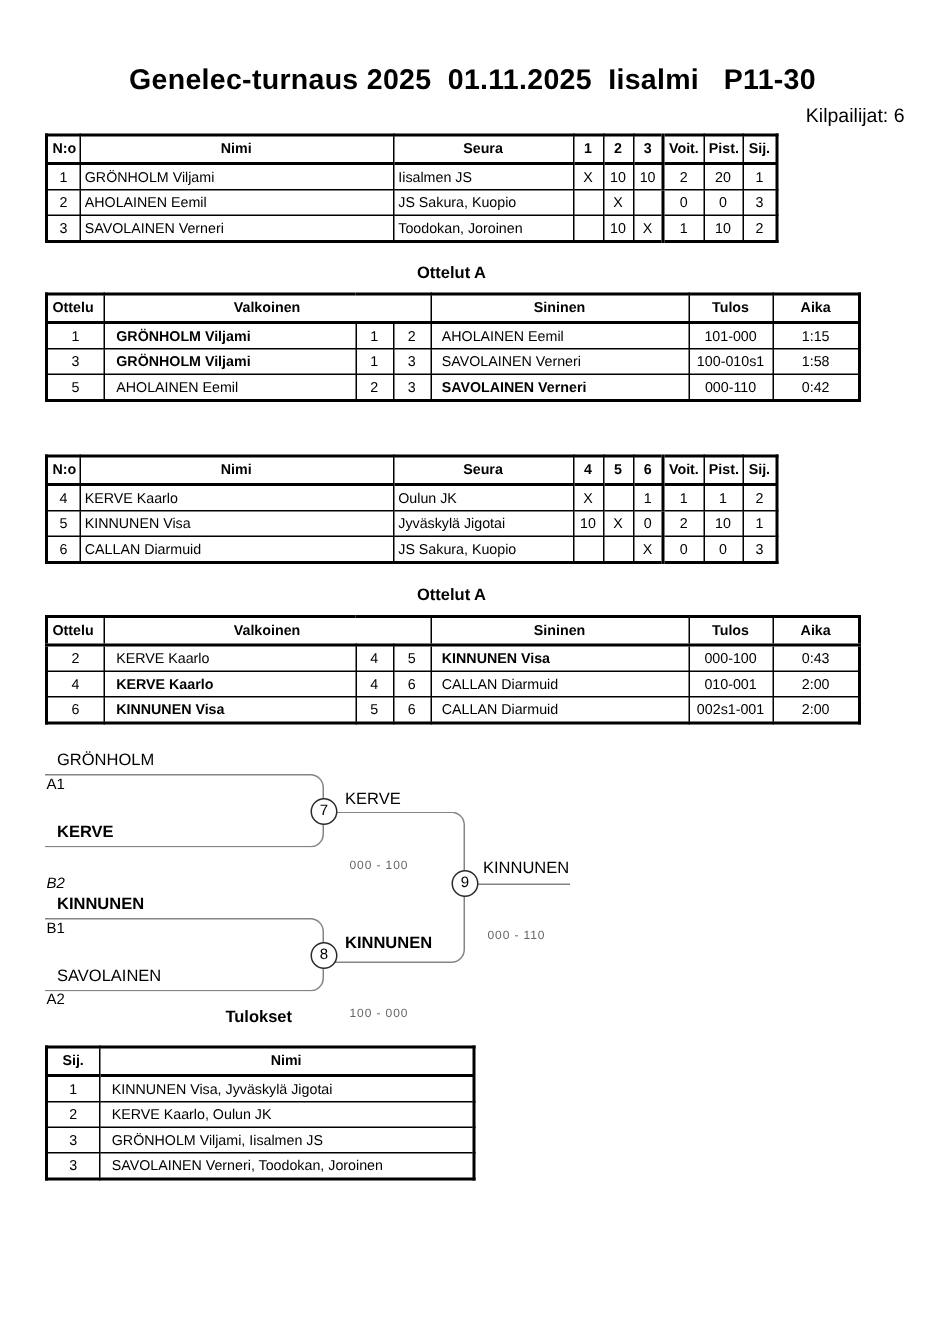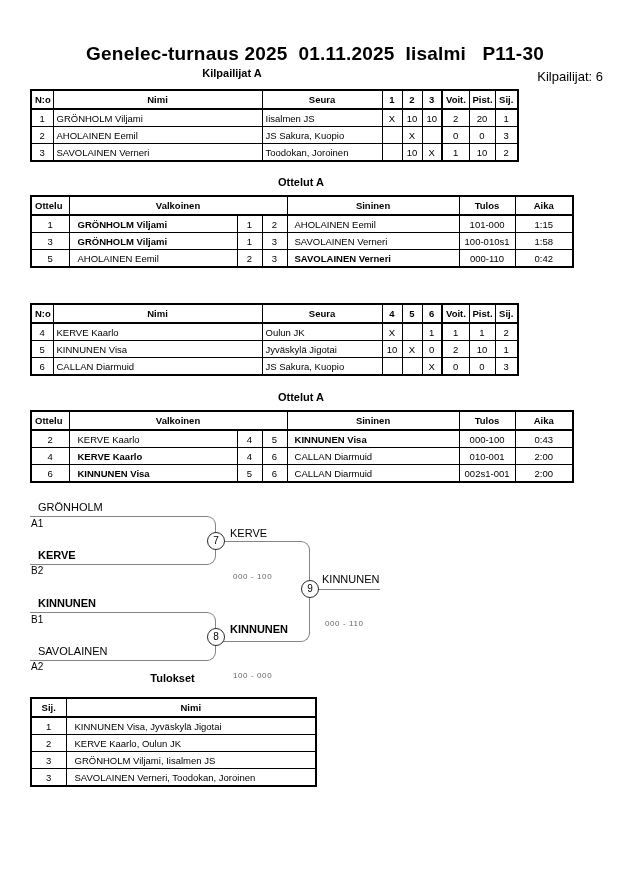--- a/index.html
+++ b/index.html
@@ -71,39 +71,38 @@
   }
   #circle7 { left:207px; top:532px; }
   #circle8 { left:207px; top:628px; }
   #circle9 { left:301px; top:580px; }
   .br-name  { position:absolute; font-size:11px; z-index:1; }
   .br-seed  { position:absolute; font-size:10px; z-index:1; }
   .br-score { position:absolute; font-size:8px; color:#666; letter-spacing:0.6px; z-index:1;margin-top:28px; }
   #n-gronholm   { left:38px;  top:501px; }
   #s-a1         { left:31px;  top:518px; }
   #n-kerve      { left:38px;  top:549px; font-weight:bold; }
-  #s-b2         { left:31px;  top:565px; }
+  #s-b2         { left:31px;  top:584px;font-style:italic; }
   #w7-name      { left:230px; top:527px; }
   #w7-score     { left:233px; top:544px; }
   #n-kinnunen   { left:38px;  top:597px; font-weight:bold; }
   #s-b1         { left:31px;  top:614px; }
   #n-savolainen { left:38px;  top:645px; }
   #s-a2         { left:31px;  top:661px; }
   #w8-name      { left:230px; top:623px; font-weight:bold; }
   #w8-score     { left:233px; top:643px; }
   #w9-name      { left:322px; top:573px; }
   #w9-score     { left:325px; top:591px; }
 </style>
 </head>
 <body>
 
 <div class="page">
 
   <div class="title">Genelec-turnaus 2025  01.11.2025  Iisalmi   P11-30</div>
-  <div class="sec-heading" id="hd-group-a">Kilpailijat A</div>
   <div id="hd-count">Kilpailijat: 6</div>
 
   <table class="comp" id="tbl-a">
     <colgroup>
         <col style="width:22px">
         <col style="width:209px">
         <col style="width:120px">
         <col style="width:20px">
         <col style="width:20px">
         <col style="width:20px">

